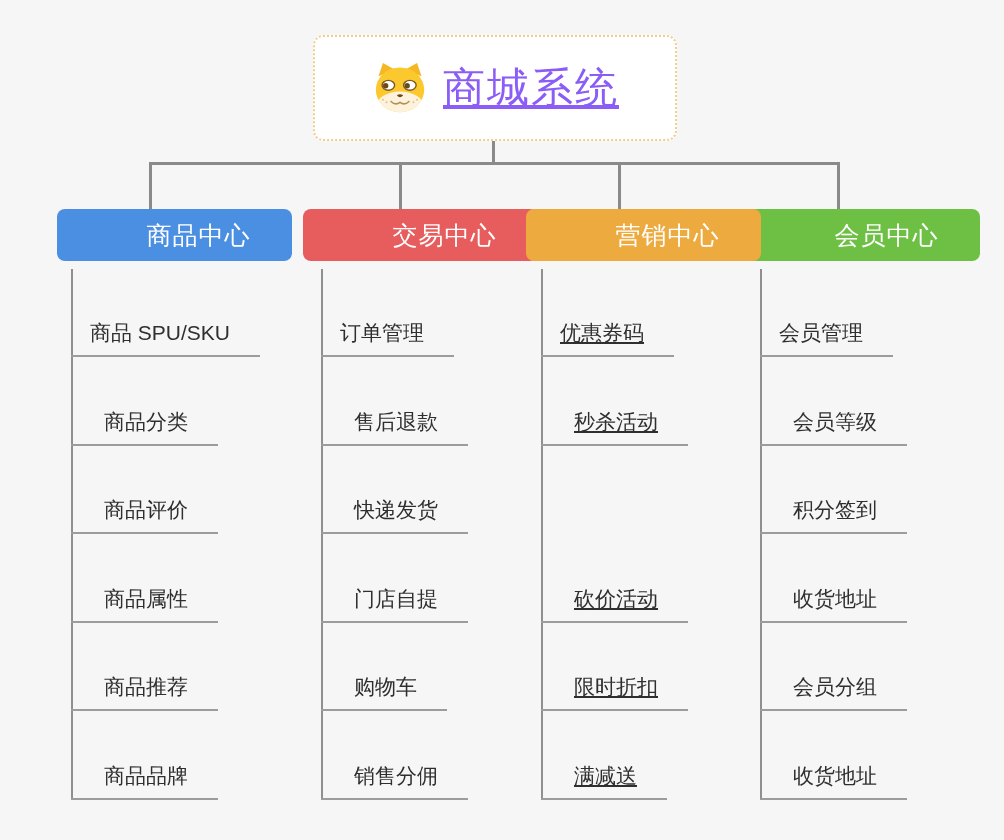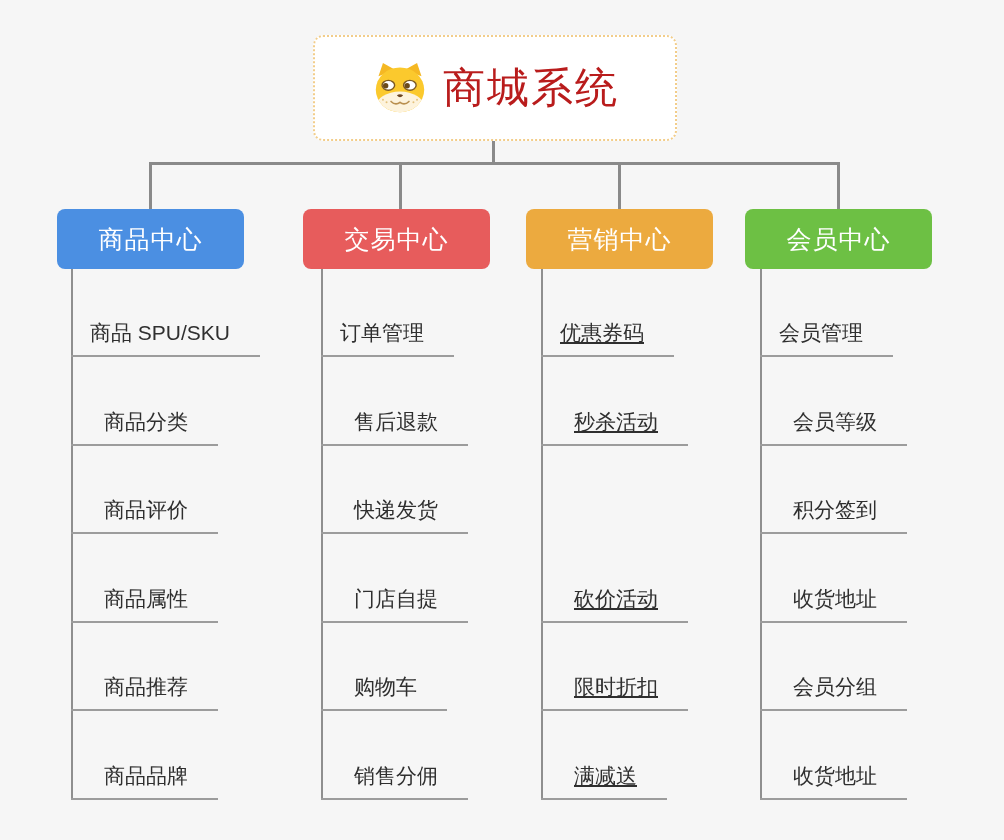--- a/index.html
+++ b/index.html
@@ -17,23 +17,23 @@
   .spine{width:2px;top:269px;height:531px;background:#8f8f8f;}
   .spine0{left:71px;} .spine1{left:321px;} .spine2{left:541px;} .spine3{left:760px;}
 
   
   .root{position:absolute;left:313px;top:35px;width:364px;height:106px;background:#ffffff;
         border:2px dotted #f2cd8a;border-radius:10px;box-sizing:border-box;
         display:flex;align-items:center;justify-content:center;gap:14px;}
   .root-title{font-size:42px;letter-spacing:2px;color:#f0a63e;}
 
   
-  .branch{position:absolute;top:209px;width:187px;height:60px;border-radius:8px;
+  .branch{position:absolute;top:209px;width:187px;height:52px;border-radius:8px;
           display:flex;align-items:center;justify-content:center;
-          color:#ffffff;font-size:25px;letter-spacing:1px;}
+          color:#ffffff;font-size:25px;letter-spacing:1px;padding-left:48px;}
   .b0{left:57px;} .b1{left:303px;} .b2{left:526px;} .b3{left:745px;}
 
   
   .item{position:absolute;white-space:nowrap;font-size:21px;line-height:26px;color:#2f2f2f;
         padding:0 30px 9px 33px;border-bottom:2px solid #9c9c9c;}
   .c0{left:71px;} .c1{left:321px;} .c2{left:541px;text-decoration:underline;} .c3{left:760px;}
   .r0{top:320px;padding-left:19px;} .r1{top:409px;} .r2{top:497px;} .r3{top:586px;} .r4{top:674px;} .r5{top:763px;}
 </style>
 </head>
 <body>
@@ -66,21 +66,21 @@
       <ellipse cx="43" cy="26" rx="7" ry="5.5" fill="#ffffff" stroke="#7d5a22" stroke-width="1.6"></ellipse>
       <circle cx="16" cy="26.5" r="3" fill="#6b4a1a"></circle>
       <circle cx="40" cy="26.5" r="3" fill="#6b4a1a"></circle>
       <path d="M28.5 37 Q32 35 35.5 37 Q32 41.5 28.5 37 Z" fill="#6b4423"></path>
       <path d="M22 44 Q27 49 32 45 Q37 49 42 44" fill="none" stroke="#b98f4f" stroke-width="1.8" stroke-linecap="round"></path>
       <circle cx="13" cy="42" r="1.1" fill="#e4c27c"></circle>
       <circle cx="17" cy="45" r="1.1" fill="#e4c27c"></circle>
       <circle cx="51" cy="42" r="1.1" fill="#e4c27c"></circle>
       <circle cx="47" cy="45" r="1.1" fill="#e4c27c"></circle>
     </svg>
-    <span class="root-title" style="color: #b91c1c;">商城系统</span>
+    <span class="root-title" style="color: #8b5cf6; text-decoration: underline;">商城系统</span>
   </div>
 
   <div class="branch b0" style="background: rgb(75, 143, 226);">商品中心</div>
   <div class="branch b1" style="background: rgb(231, 92, 92);">交易中心</div>
   <div class="branch b3" style="background: rgb(109, 192, 68);">会员中心</div>
   <div class="branch b2" style="background: rgb(236, 170, 63);">营销中心</div>
 
   <div class="item c0 r0">商品 SPU/SKU</div>
   <div class="item c0 r1">商品分类</div>
   <div class="item c0 r2">商品评价</div>

